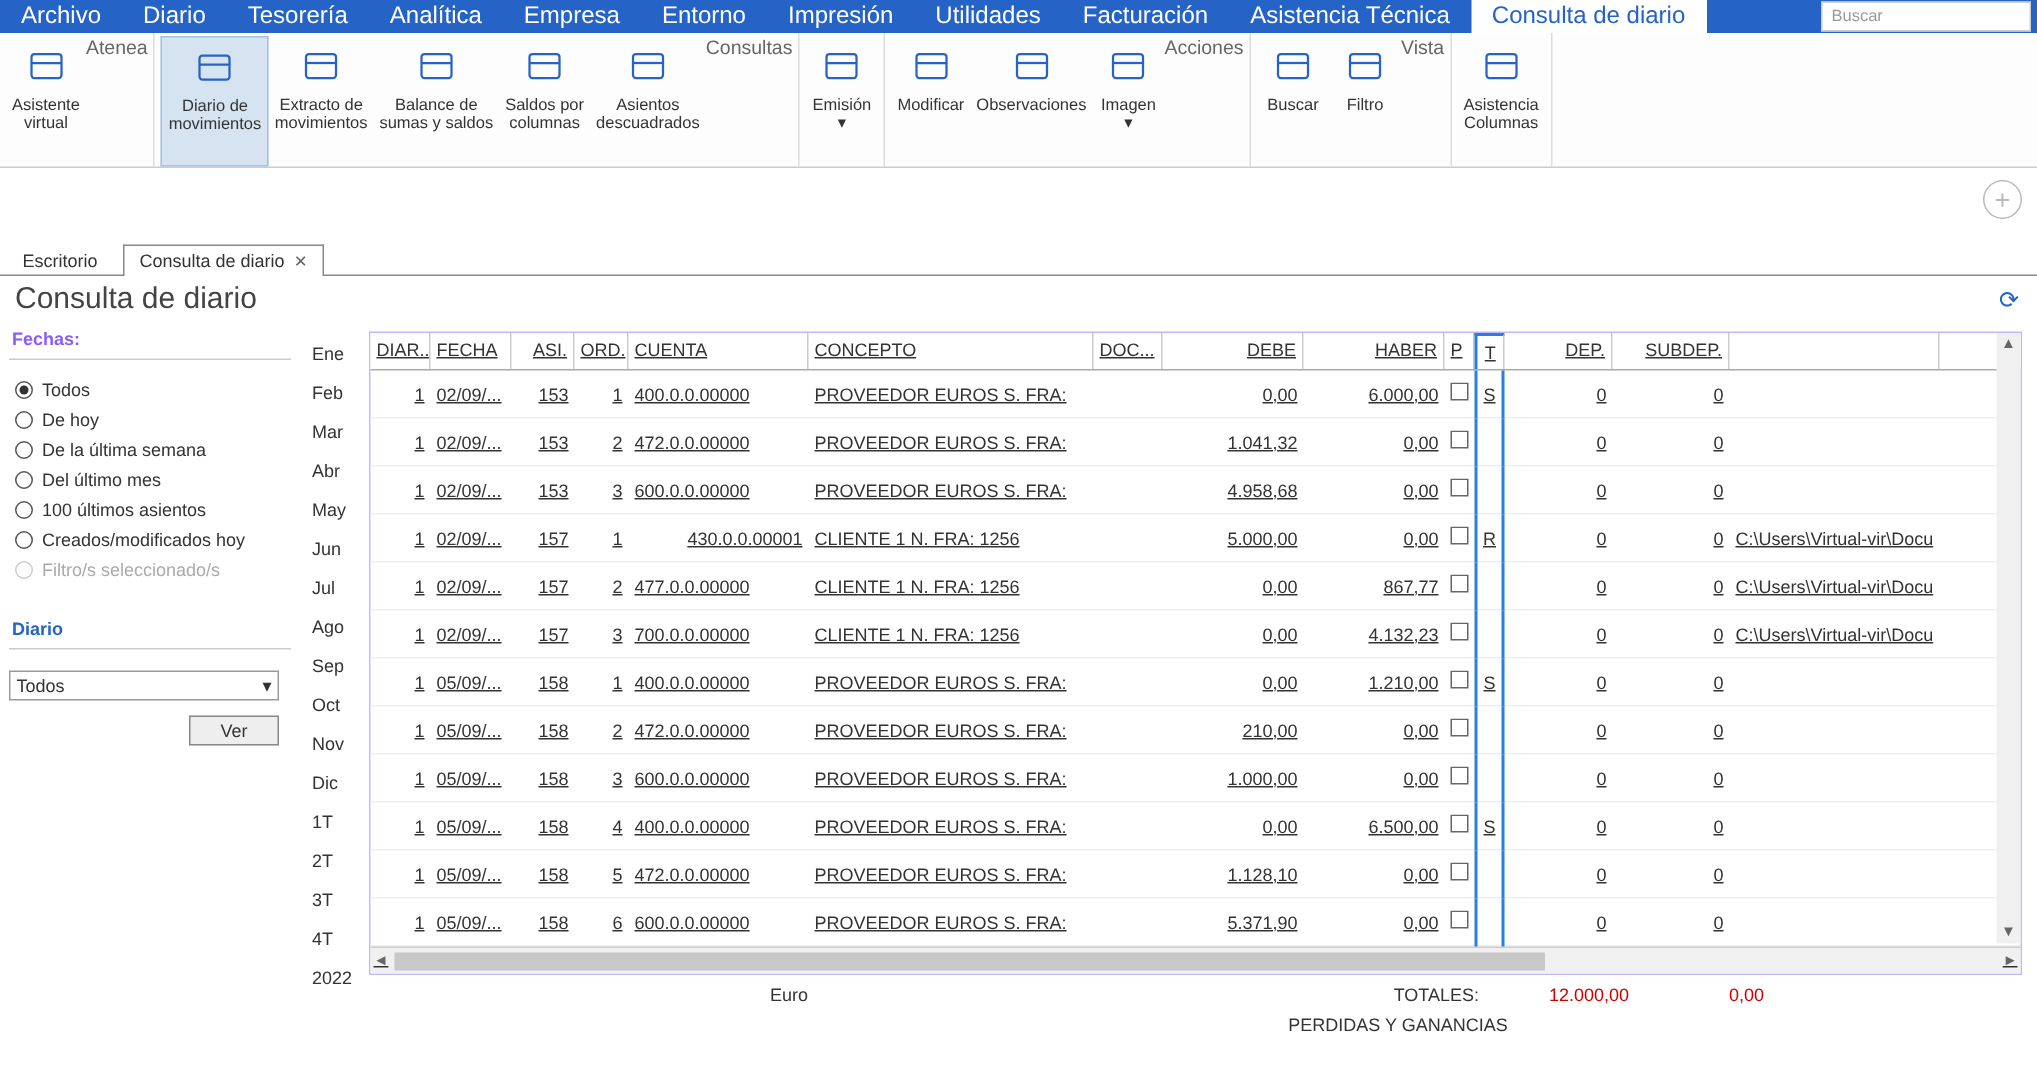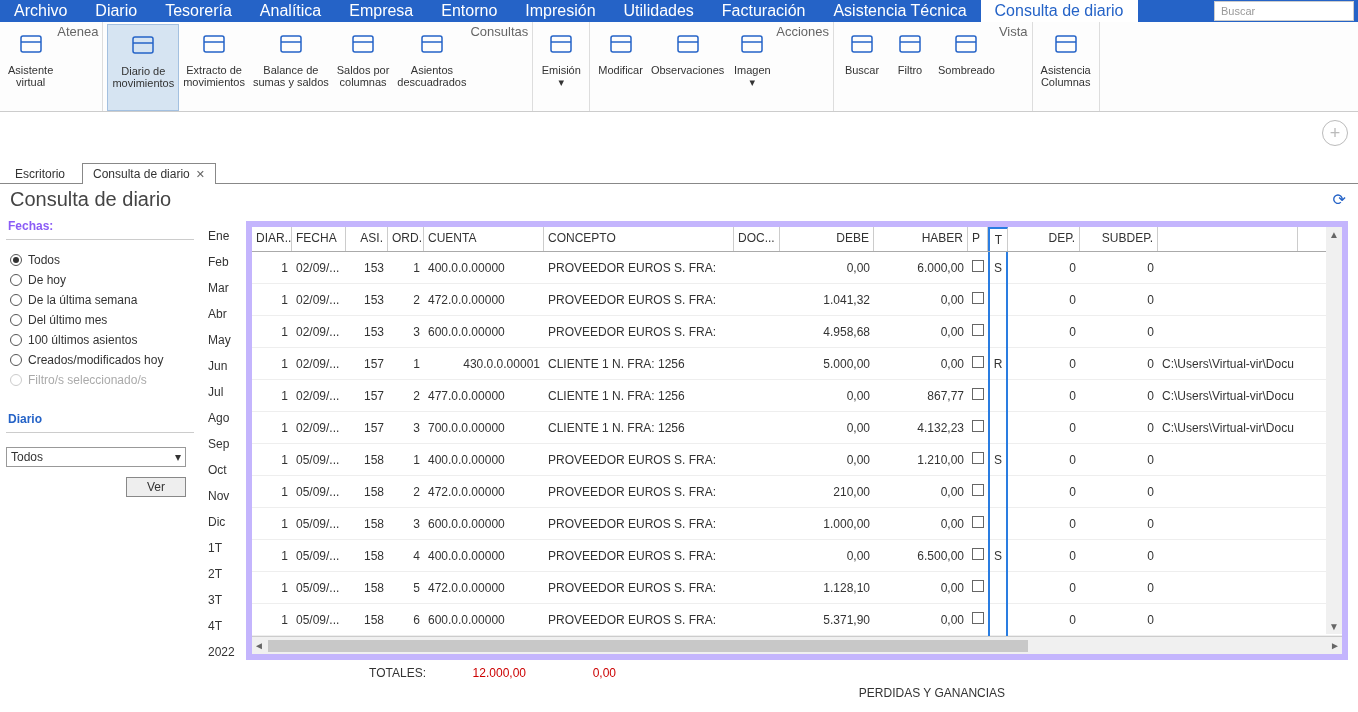--- a/index.html
+++ b/index.html
@@ -30,21 +30,21 @@
 .radio { display: flex; align-items: center; gap: 6px; padding: 3px 4px; font-size: 12px; }
 .radio .r { width: 12px; height: 12px; border: 1px solid #555; border-radius: 50%; display: flex; align-items: center; justify-content: center; }
 .radio.sel .r::after { content: ""; width: 6px; height: 6px; background: #333; border-radius: 50%; }
 .radio.dis { color: #aaa; }
 .radio.dis .r { border-color: #ccc; }
 .diario-label { color:#2563c7; font-weight:bold; border-bottom:1px solid #ccc; padding:4px 2px 6px; margin-top:18px;}
 .combo { border:1px solid #999; width:180px; padding:2px 4px; margin-top:14px; display:flex; justify-content:space-between; font-size:12px;}
 .verbtn { border:1px solid #888; background:#eee; width:60px; text-align:center; padding:2px 0; margin:10px 0 0 120px; font-size:12px;}
 .months { width:46px; padding:8px 0; }
 .months div { padding:6px 8px; font-size:12px; color:#333; cursor:pointer;}
-.gridwrap { flex:1; border:6px solid #c4b5fd; margin:6px 10px 0 0; position:relative; }
+.gridwrap { flex:1; border:1px solid #c4b5fd; margin:6px 10px 0 0; position:relative;text-decoration:underline; }
 .ghead { display:flex; border-bottom:1px solid #aaa; background:#fff; font-size:12px; }
 .ghead .c { border-right:1px solid #ccc; padding:4px 4px; white-space:nowrap; overflow:hidden; }
 .rows { }
 .row { display:flex; border-bottom:1px solid #eee; font-size:12px; height:32px; align-items:center;}
 .row .c { padding:0 4px; white-space:nowrap; overflow:hidden; }
 .num { text-align:right; }
 .ck { width:12px; height:12px; border:1px solid #666; display:inline-block;}
 .tcol { border-left:2px solid #2a7de1; border-right:2px solid #2a7de1; height:32px; display:flex; align-items:center; justify-content:center;}
 .ghead .tcol{ border-top:2px solid #2a7de1; height:auto;}
 .vscroll { position:absolute; right:0; top:0; bottom:20px; width:16px; background:#f0f0f0; display:flex; flex-direction:column; align-items:center; justify-content:space-between;}
@@ -214,30 +214,20 @@
         <div class="rbtn">
           <div class="ico">
             <svg width="28" height="28" viewBox="0 0 28 28">
               <rect x="4" y="6" width="20" height="16" rx="2"></rect>
               <line x1="4" y1="12" x2="24" y2="12"></line>
             </svg>
           </div>
           <div>Filtro</div>
           <div></div>
         </div>
-        <div class="rbtn">
-          <div class="ico">
-            <svg width="28" height="28" viewBox="0 0 28 28">
-              <rect x="4" y="6" width="20" height="16" rx="2"></rect>
-              <line x1="4" y1="12" x2="24" y2="12"></line>
-            </svg>
-          </div>
-          <div>Sombreado</div>
-          <div></div>
-        </div>
       </div>
       <div class="glabel">Vista</div>
     </div>
     <div class="rgrp">
       <div class="btns">
         <div class="rbtn">
           <div class="ico">
             <svg width="28" height="28" viewBox="0 0 28 28">
               <rect x="4" y="6" width="20" height="16" rx="2"></rect>
               <line x1="4" y1="12" x2="24" y2="12"></line>
@@ -547,19 +537,20 @@
         <div class="thumb"></div>
         <span style="flex:1"></span>
         <span class="ar">►</span>
       </div>
       <div class="vscroll">
         <span class="ar">▲</span>
         <span class="ar">▼</span>
       </div>
     </div>
     <div class="totals">
+      <div class="lab">Euro</div>
       <div class="tl">TOTALES:</div>
       <div class="tl red" style="width:100px">12.000,00</div>
       <div class="tl red" style="width:90px">0,00</div>
     </div>
     <div class="pg">PERDIDAS Y GANANCIAS</div>
   </div>
 </div>
 
 </body></html>

